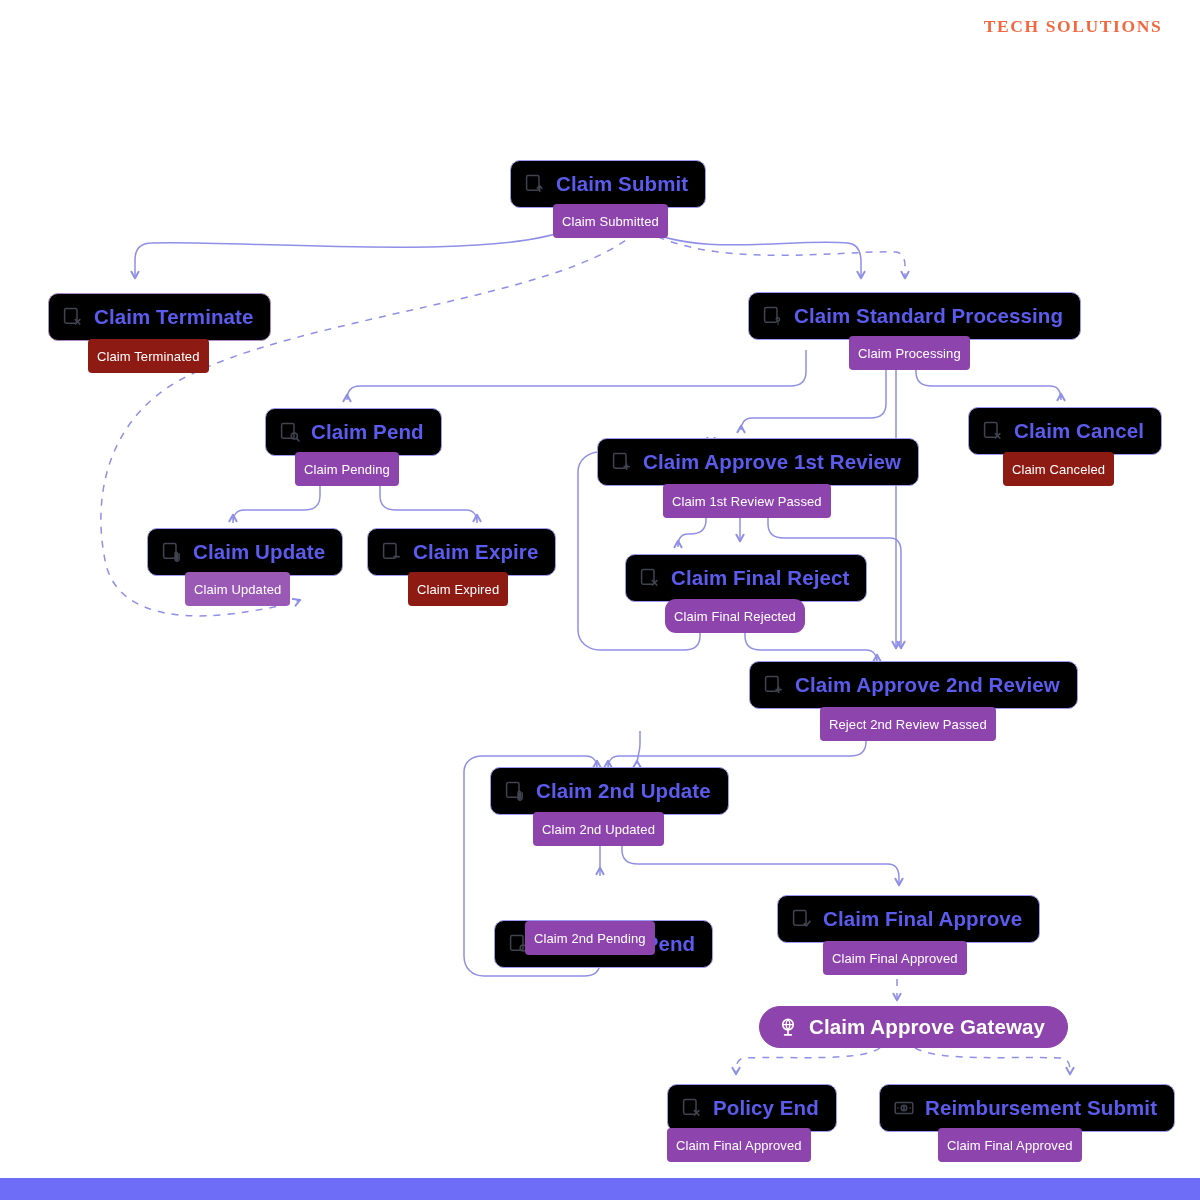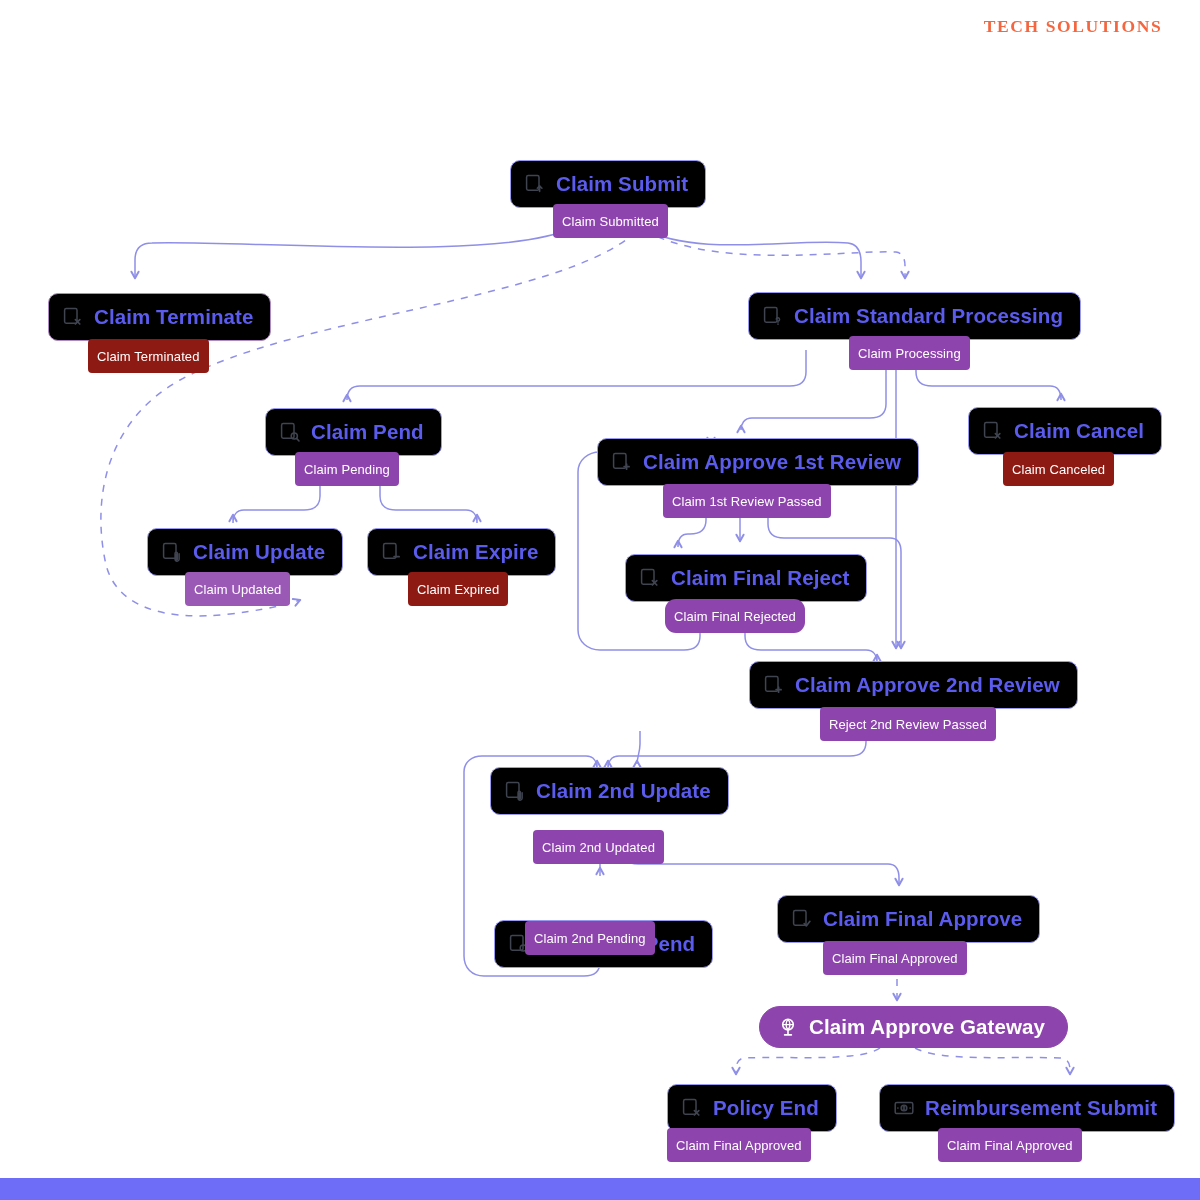--- a/index.html
+++ b/index.html
@@ -293,21 +293,21 @@
       <div class="badge" style="left: 820px; top: 707px;">Reject 2nd Review Passed</div>
       <div class="node" style="left: 490px; top: 767px;">
         <span class="ico">
           <svg width="22" height="22" viewBox="0 0 22 22">
             <path d="M4.2 2.6 h9.2 a1.6 1.6 0 0 1 1.6 1.6 v11.4 a1.6 1.6 0 0 1 -1.6 1.6 h-9.2 a1.6 1.6 0 0 1 -1.6 -1.6 v-11.4 a1.6 1.6 0 0 1 1.6 -1.6 z" fill="none" stroke="#3f4450" stroke-width="1.5"></path>
             <path d="M18.2 12.8 v5.3 a2.1 2.1 0 0 1 -4.2 0 v-5.6 a1.25 1.25 0 0 1 2.5 0 v5.4 a0.6 0.6 0 0 1 -1.2 0 v-4.8" fill="none" stroke="#3f4450" stroke-width="1.4" stroke-linecap="round"></path>
           </svg>
         </span>
         <span class="label">Claim 2nd Update</span>
       </div>
-      <div class="badge" style="left: 533px; top: 812px; margin-top: 18px;">Claim 2nd Updated</div>
+      <div class="badge" style="left: 533px; top: 812px;">Claim 2nd Updated</div>
       <div class="node" style="left: 494px; top: 876px; margin-top: 44px;">
         <span class="ico">
           <svg width="22" height="22" viewBox="0 0 22 22">
             <path d="M4.2 2.6 h9.2 a1.6 1.6 0 0 1 1.6 1.6 v11.4 a1.6 1.6 0 0 1 -1.6 1.6 h-9.2 a1.6 1.6 0 0 1 -1.6 -1.6 v-11.4 a1.6 1.6 0 0 1 1.6 -1.6 z" fill="none" stroke="#3f4450" stroke-width="1.5"></path>
             <circle cx="15.3" cy="15" r="3.1" fill="none" stroke="#3f4450" stroke-width="1.5"></circle>
             <path d="M17.6 17.4 l2.4 2.6" fill="none" stroke="#3f4450" stroke-width="1.6" stroke-linecap="round"></path>
           </svg>
         </span>
         <span class="label">Claim 2nd Pend</span>
       </div>

